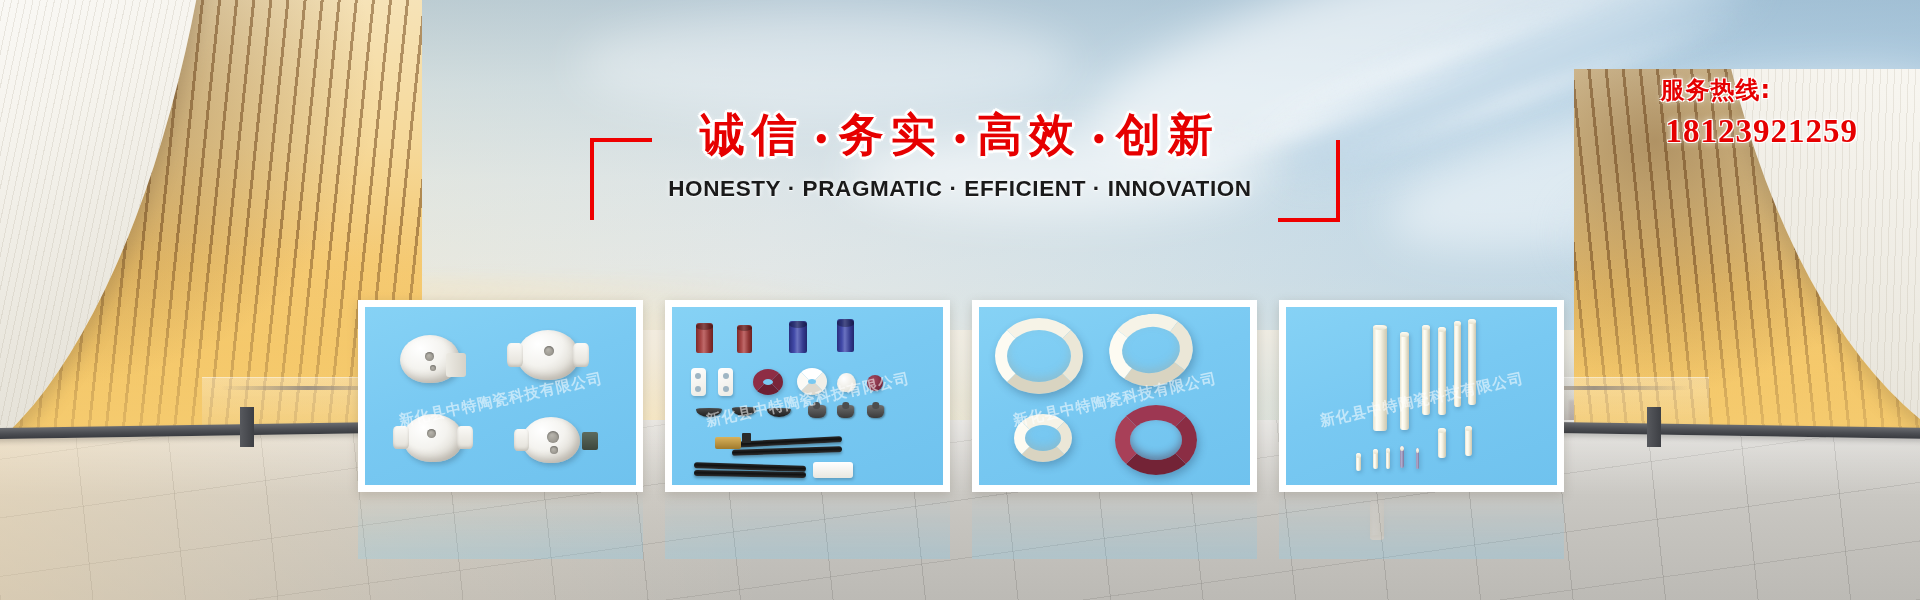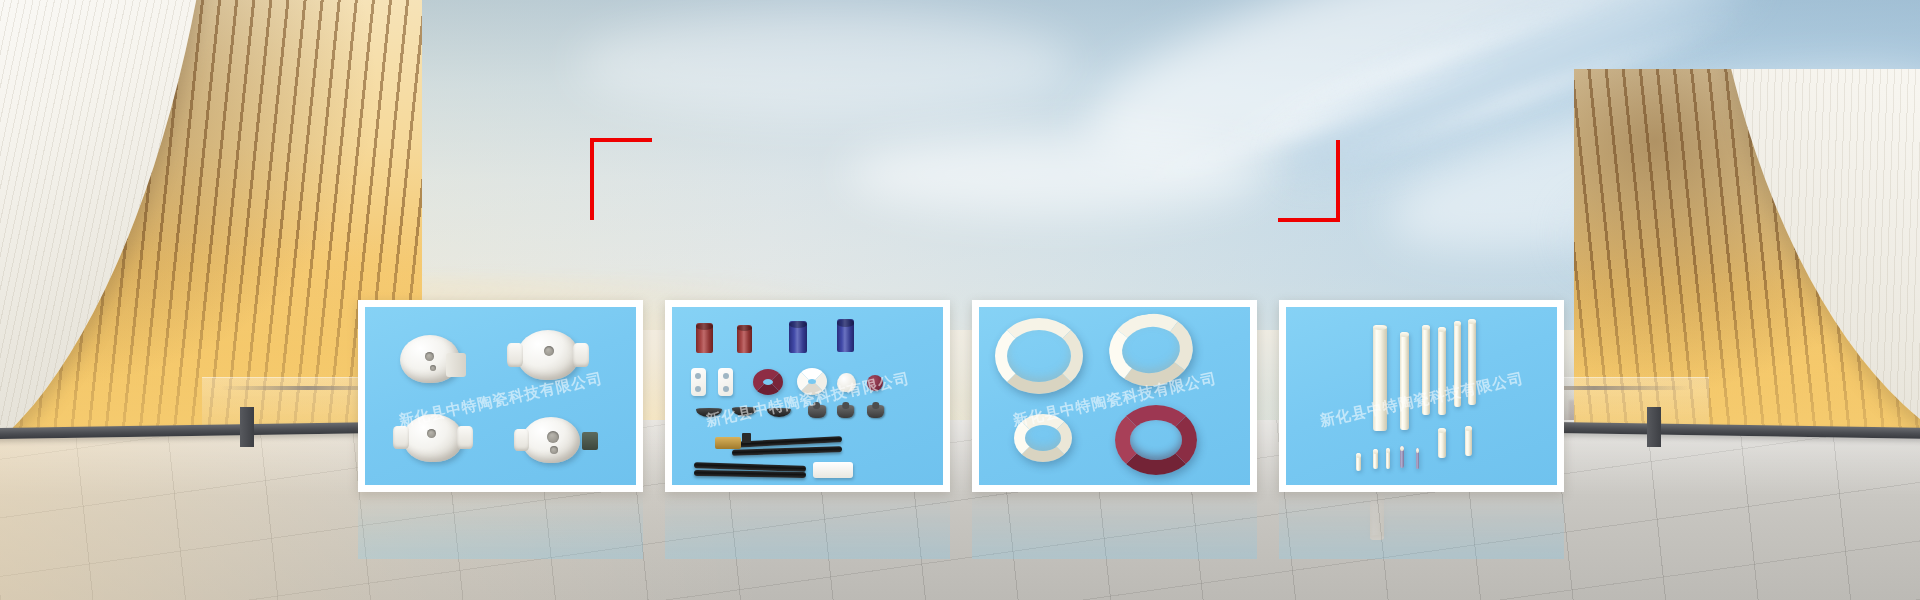--- a/index.html
+++ b/index.html
@@ -488,23 +488,29 @@
   <div class="bracket bk-left">
     <span class="h"></span>
       <span class="v"></span>
   </div>
   <div class="bracket bk-right">
     <span class="h"></span>
       <span class="v"></span>
   </div>
 
   <div class="headline">
+    <div class="cn-slogan">
+      <span>诚信</span><span class="dot">&nbsp;•&nbsp;</span><span>务实</span><span class="dot">&nbsp;•&nbsp;</span><span>高效</span><span class="dot">&nbsp;•&nbsp;</span><span>创新</span>
+    </div>
+    <div class="en-slogan">HONESTY · PRAGMATIC · EFFICIENT · INNOVATION</div>
   </div>
 
   <div class="contact">
+    <div class="contact-label">服务热线:</div>
+    <div class="contact-phone">18123921259</div>
   </div>
 
   <div class="panels">
 
     <div class="panel-wrap">
       <div class="panel">
         <div class="panel-inner">
           <div class="part holder" style="left:13%;top:16%;width:60px;height:48px;">
             <div class="hole" style="left:42%;top:34%;width:9px;height:9px;"></div>
             <div class="hole" style="left:50%;top:62%;width:6px;height:6px;"></div>

